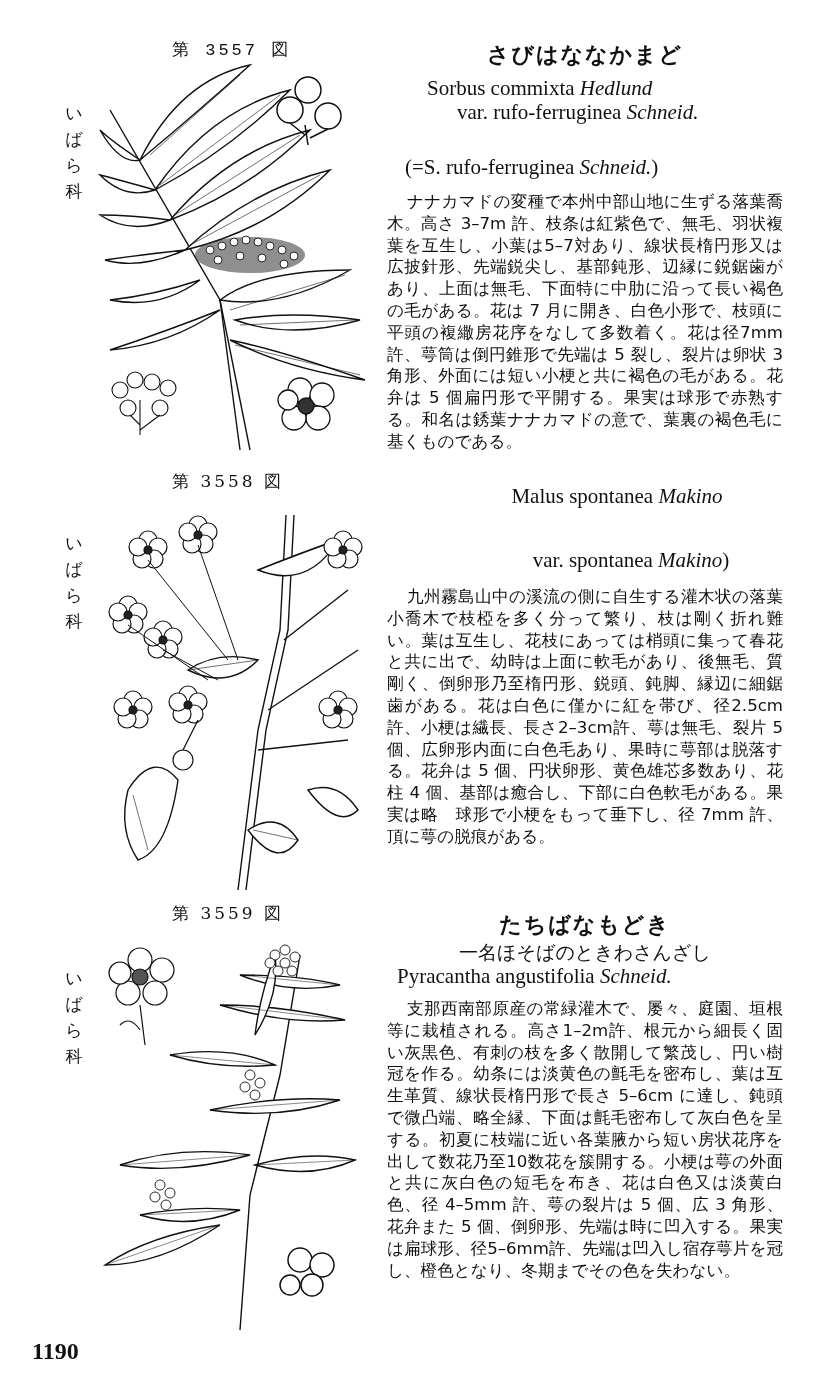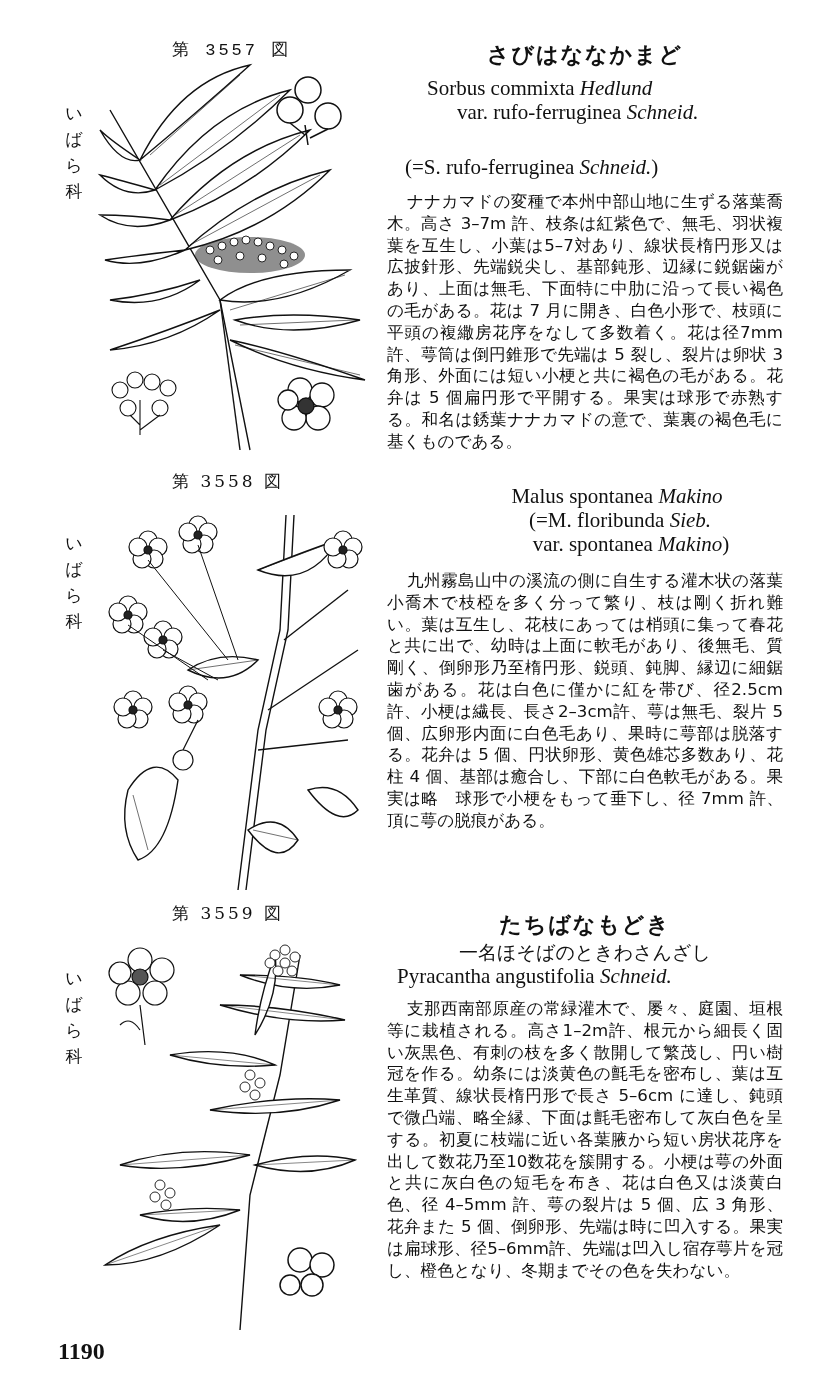--- a/index.html
+++ b/index.html
@@ -6,21 +6,21 @@
   body { width:840px; height:1400px; position:relative; overflow:hidden; color:#111; font-family:"DejaVu Serif", serif; }
   .fig-label { position:absolute; font-size:17px; letter-spacing:3px; font-family:"DejaVu Serif", serif; }
   .family { position:absolute; width:20px; font-size:17px; line-height:26px; text-align:center; font-family:"DejaVu Sans", sans-serif; }
   .illus { position:absolute; }
   .entry { position:absolute; left:375px; width:420px; }
   .jp-title { text-align:center; font-family:"DejaVu Sans", sans-serif; font-weight:bold; font-size:22px; letter-spacing:2px; margin:0; }
   .sci { font-family:"Liberation Serif", serif; font-size:21px; line-height:24px; }
   .sci i { font-style:italic; }
   .alt { text-align:center; font-family:"DejaVu Sans", sans-serif; font-size:19px; line-height:24px; }
   .desc { font-family:"DejaVu Sans", sans-serif; font-size:16.6px; line-height:21.8px; text-align:justify; margin:12px; word-break:break-all; }
-  .page-num { position:absolute; left:58px; top:1338px; font-family:"Liberation Serif", serif; font-weight:bold; font-size:24px; }
+  .page-num { position:absolute; left:32px; top:1338px; font-family:"Liberation Serif", serif; font-weight:bold; font-size:24px; }
   svg { overflow:visible; }
 </style>
 </head>
 <body>
 
 <div class="fig-label" style="left:172px;top:38px;font-family:Liberation Mono, monospace;">第 3557 図</div>
 <div class="family" style="left:64px;top:100px;">
   <div>い</div>
   <div>ば</div>
   <div>ら</div>
@@ -207,22 +207,21 @@
     </g>
     <g stroke-width="1">
       <path d="M40 50 L120 150 M90 35 L130 150 M20 115 L100 170 M55 140 L110 170"></path>
     </g>
   </svg>
 </div>
 
 <div class="entry" style="top:478px;">
   <div class="sci" style="margin-top:6px;text-align:center;">
     <div style="padding-left:64px;"><span>Malus spontanea </span><i>Makino</i></div>
-    <div style="padding-left:70px;"><span>(=M. floribunda </span><i>Sieb.</i></div>
-    <div style="padding-left:92px;"><span>var. spontanea </span><i>Makino</i><span>)</span></div>
+    <div style="padding-left:92px;margin-top:40px;"><span>var. spontanea </span><i>Makino</i><span>)</span></div>
   </div>
   <p class="desc" style="margin-top:14px;text-indent:1.2em;">九州霧島山中の溪流の側に自生する灌木状の落葉小喬木で枝椏を多く分って繁り、枝は剛く折れ難い。葉は互生し、花枝にあっては梢頭に集って春花と共に出で、幼時は上面に軟毛があり、後無毛、質剛く、倒卵形乃至楕円形、鋭頭、鈍脚、縁辺に細鋸歯がある。花は白色に僅かに紅を帯び、径2.5cm許、小梗は繊長、長さ2–3cm許、萼は無毛、裂片 5 個、広卵形内面に白色毛あり、果時に萼部は脱落する。花弁は 5 個、円状卵形、黄色雄芯多数あり、花柱 4 個、基部は癒合し、下部に白色軟毛がある。果実は略ゝ球形で小梗をもって垂下し、径 7mm 許、頂に萼の脱痕がある。</p>
 </div>
 
 <div class="fig-label" style="left:172px;top:902px;">第 3559 図</div>
 <div class="family" style="left:64px;top:965px;">
   <div>い</div>
   <div>ば</div>
   <div>ら</div>
   <div>科</div>

